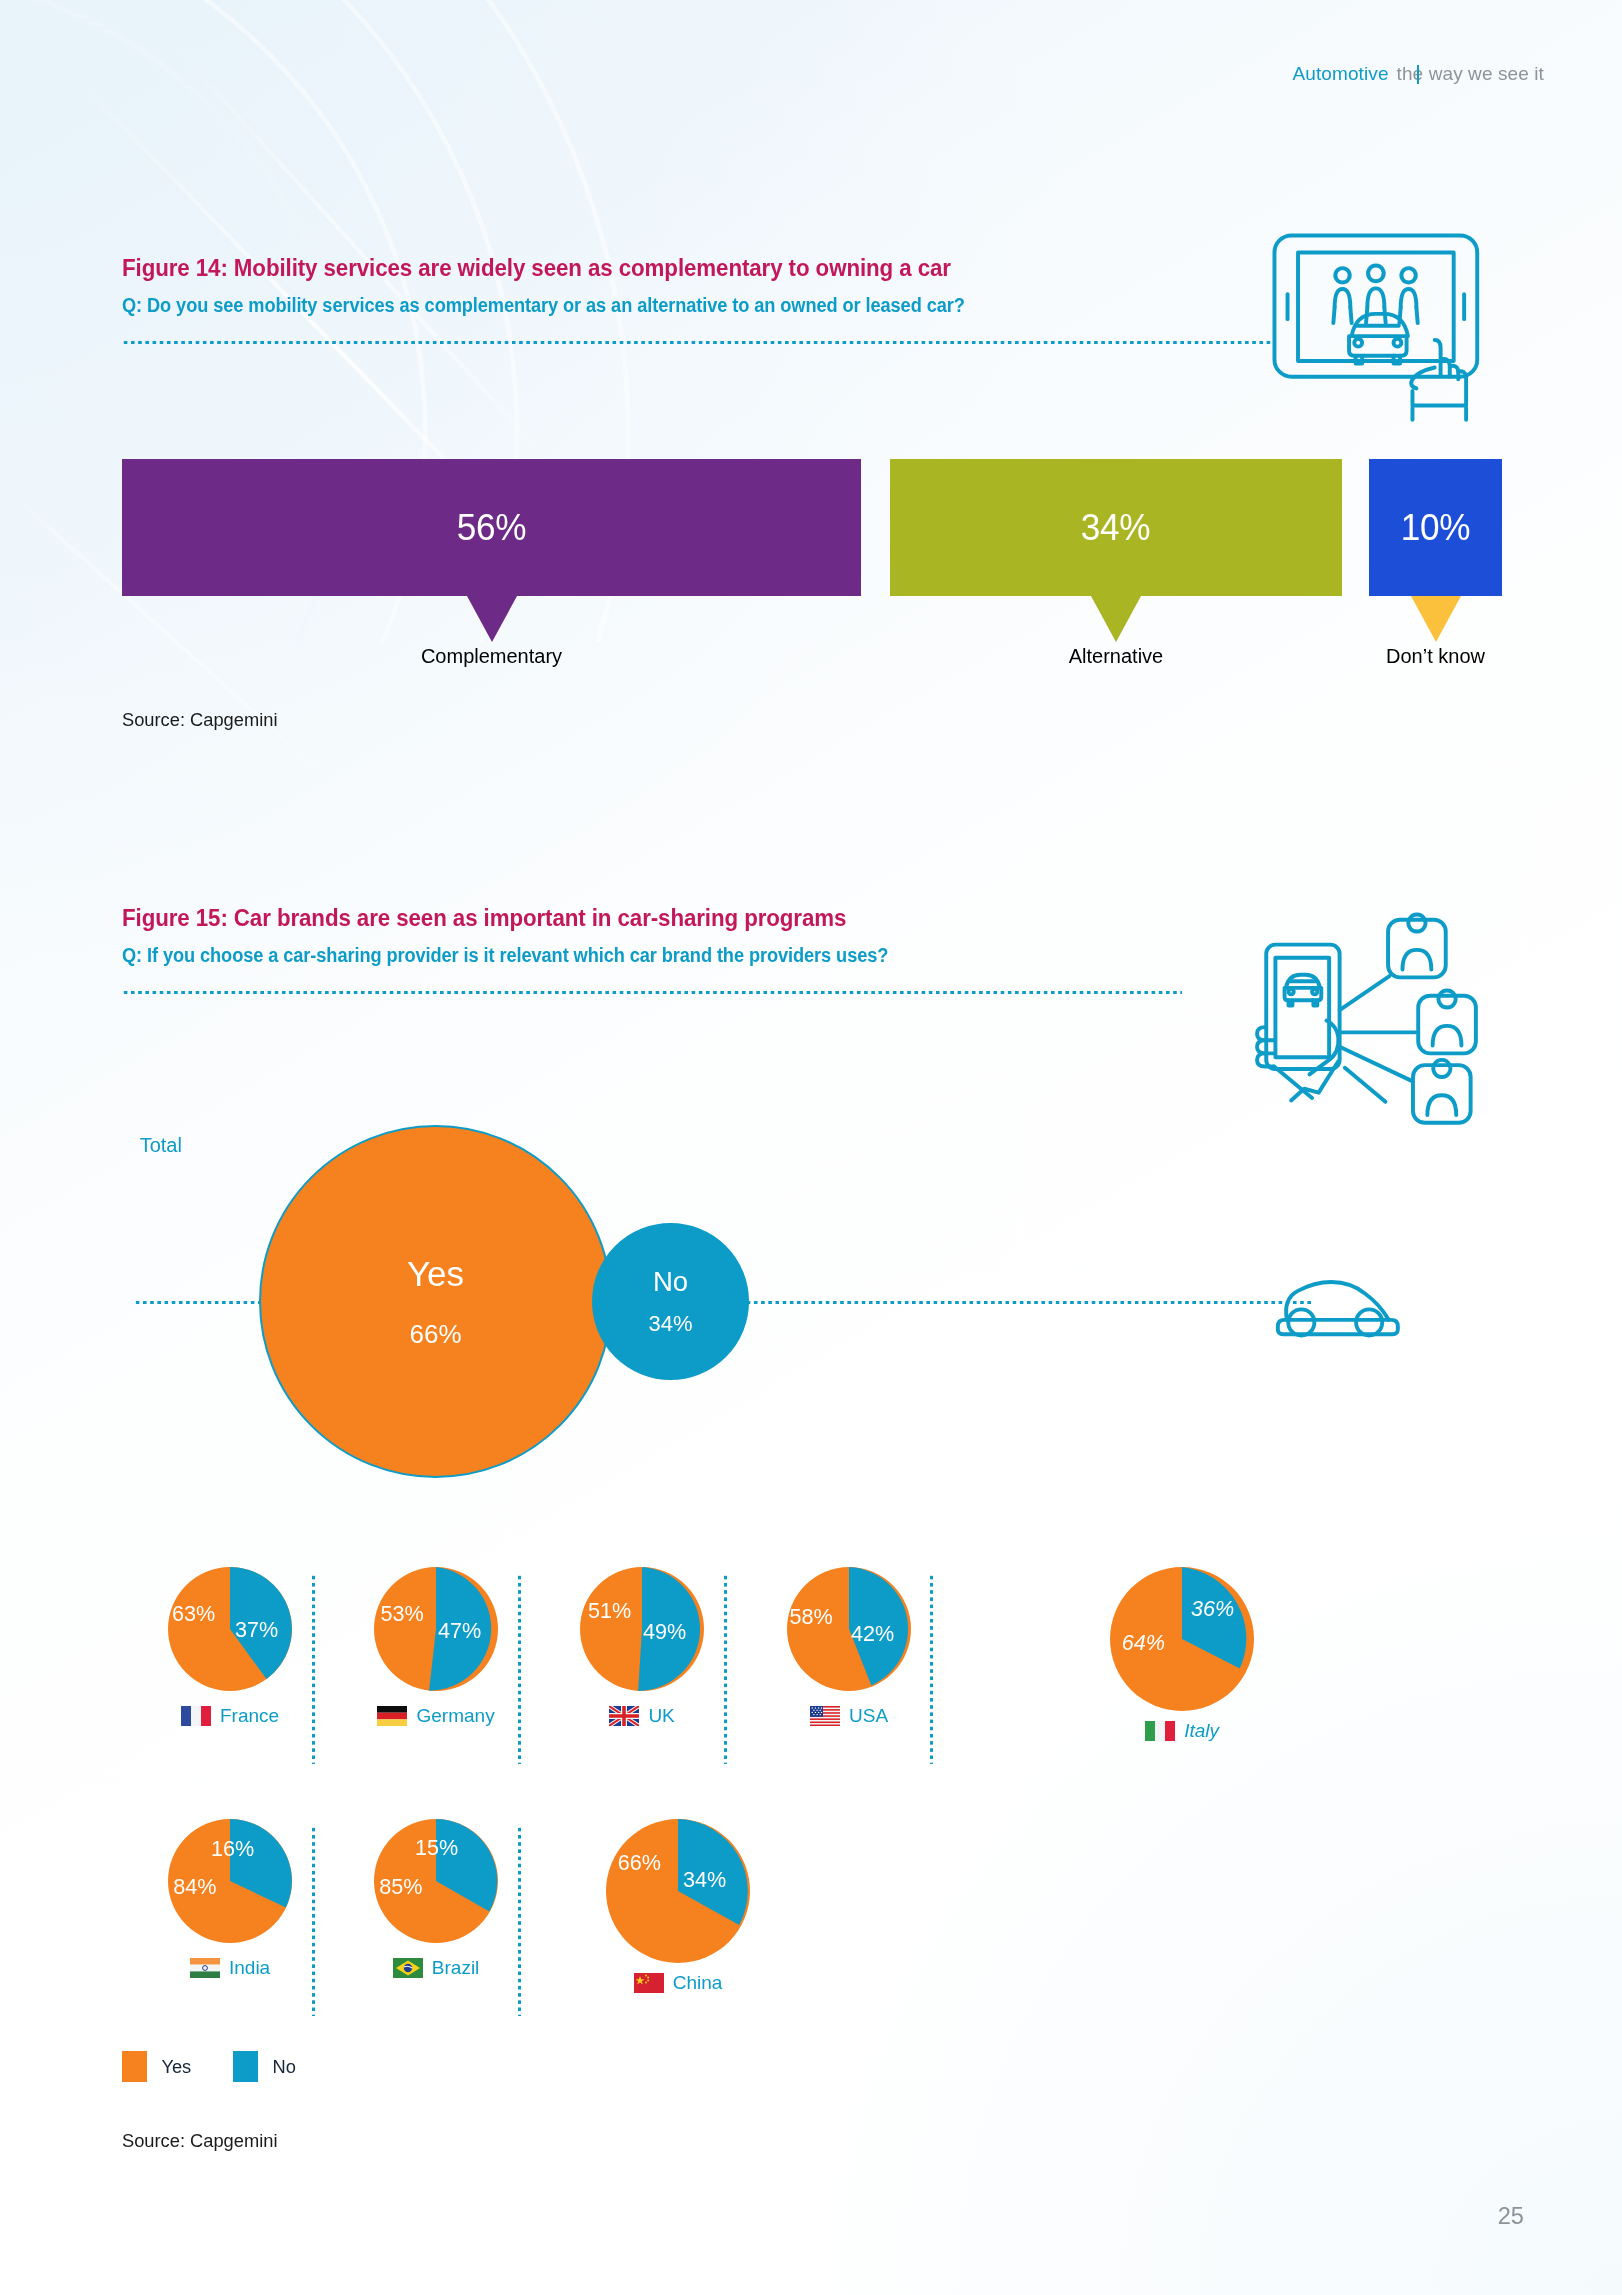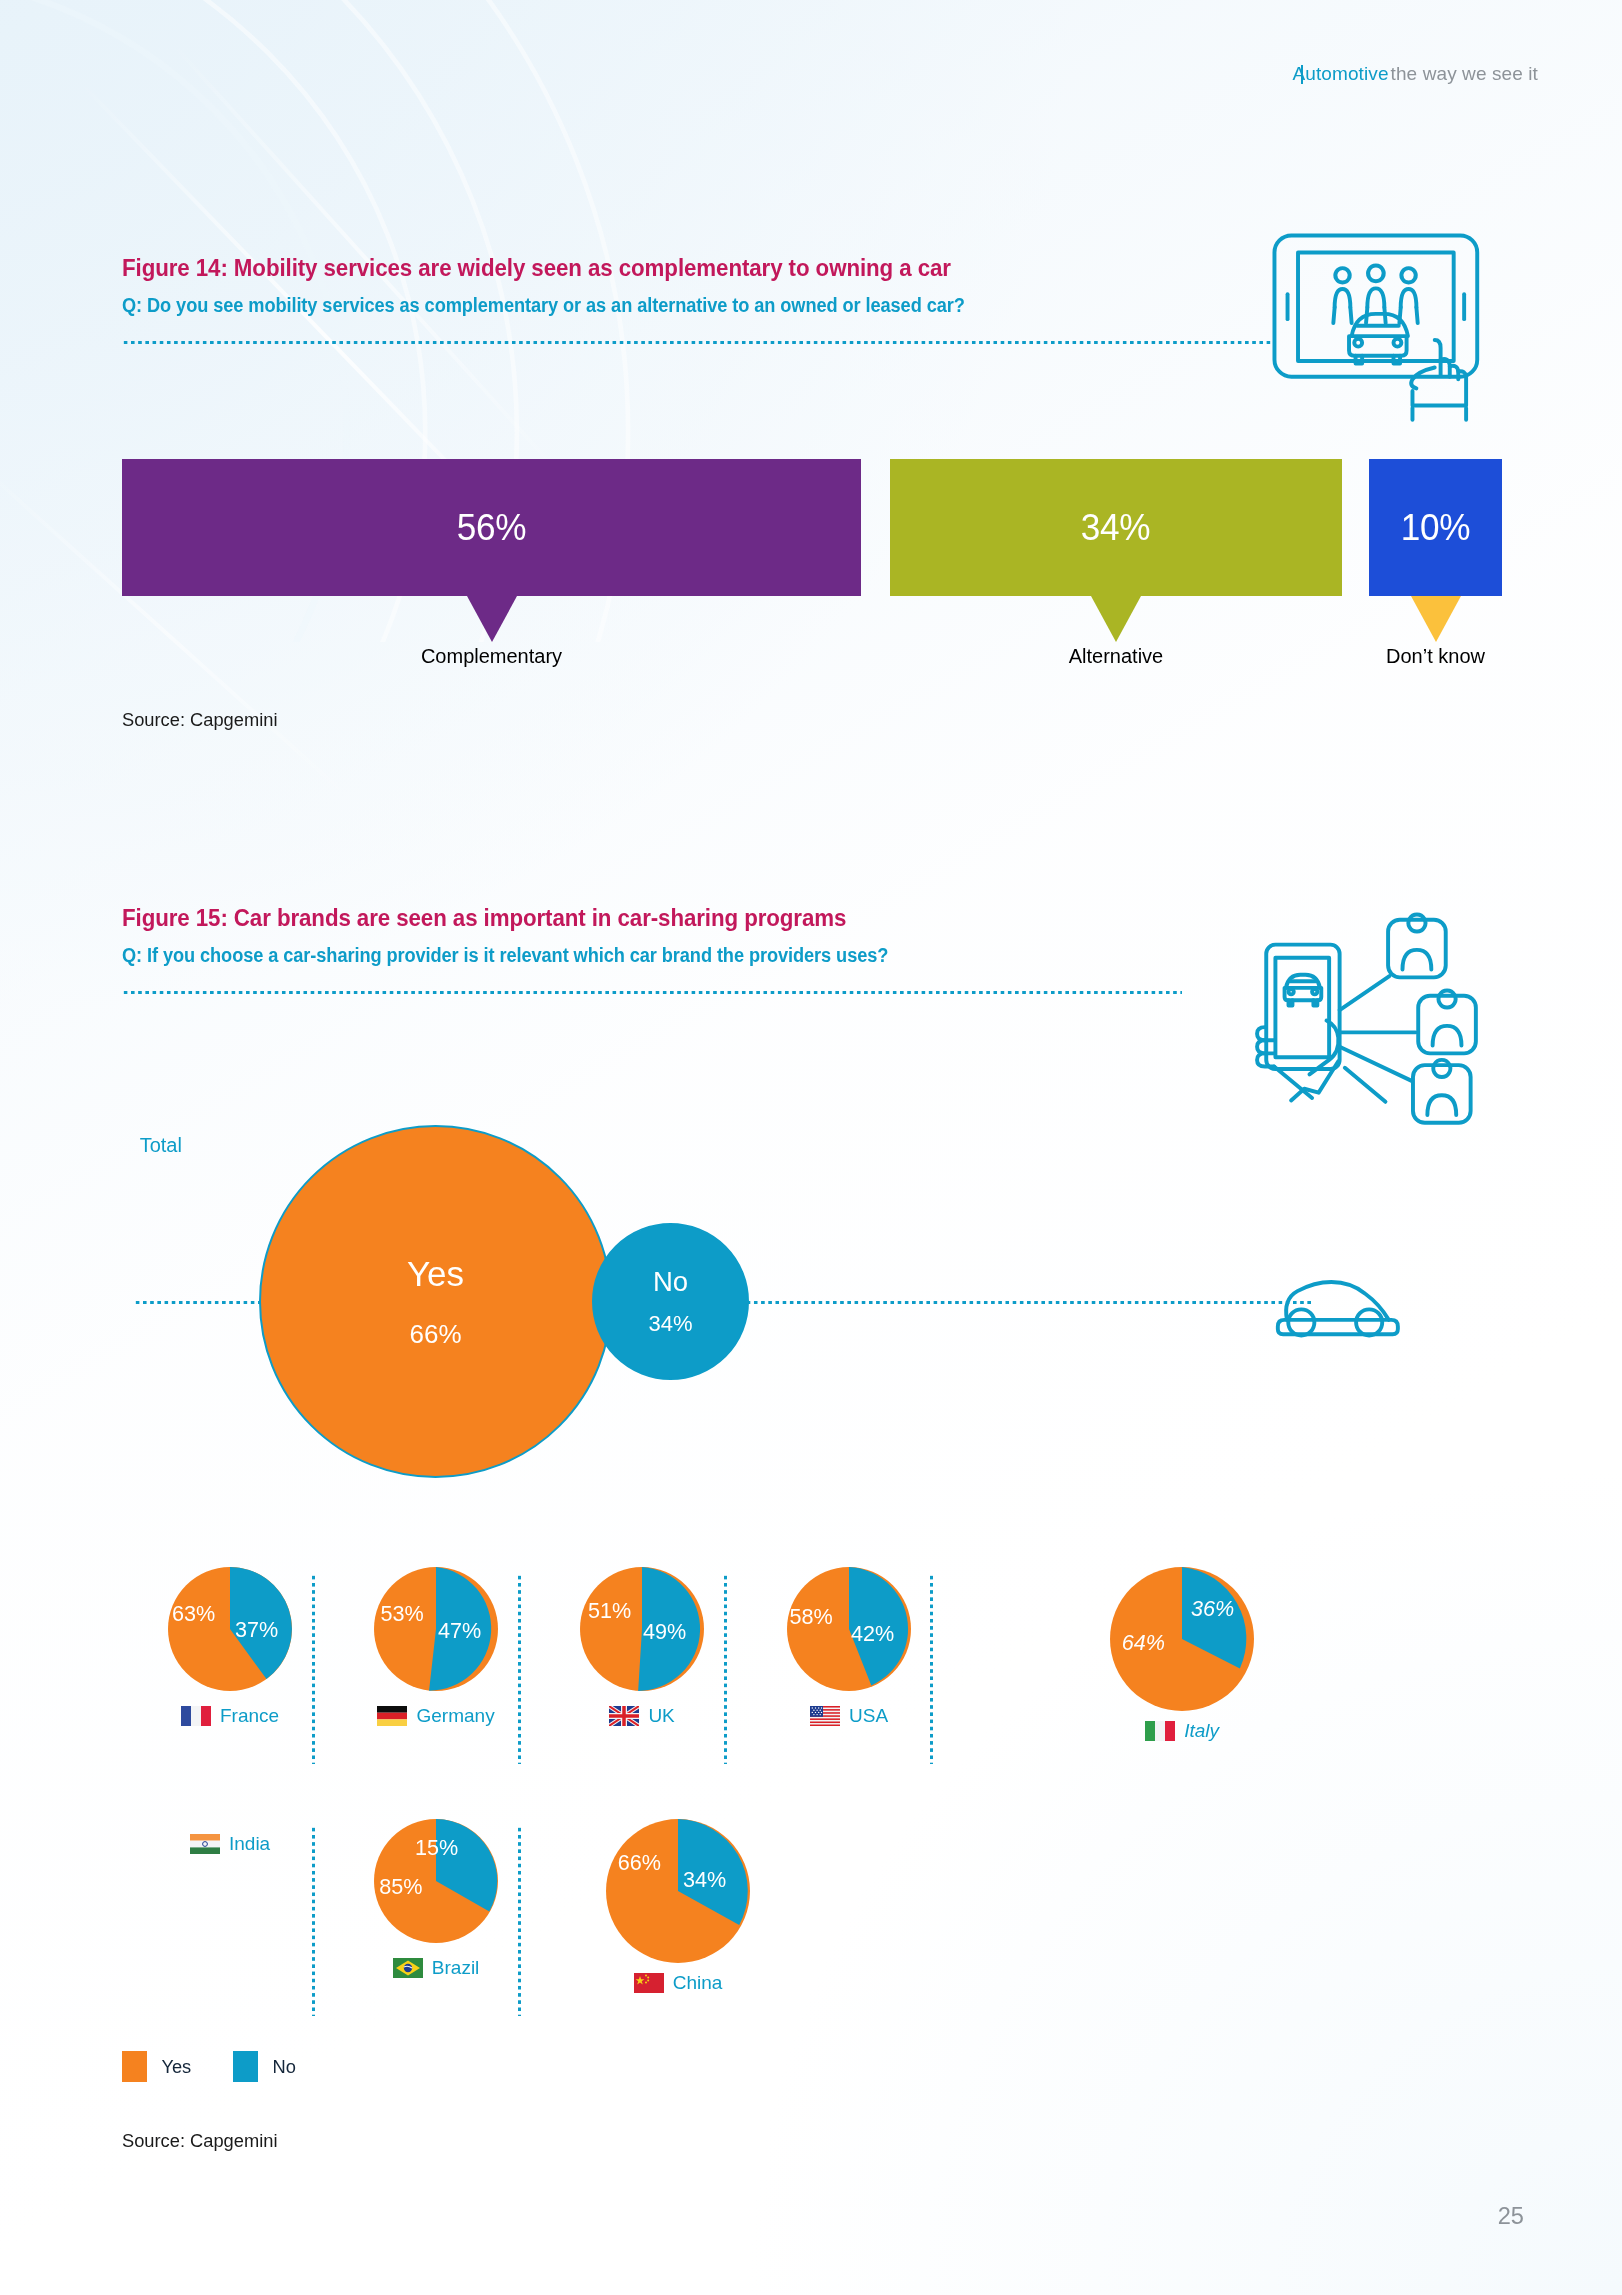--- a/index.html
+++ b/index.html
@@ -15,21 +15,21 @@
       linear-gradient(150deg, rgba(232,243,250,.95) 0%, rgba(240,247,252,.65) 22%, rgba(250,252,254,.35) 45%, rgba(255,255,255,0) 70%),
       radial-gradient(120% 80% at 0% 0%, rgba(224,239,248,.9) 0%, rgba(255,255,255,0) 55%),
       radial-gradient(90% 60% at 100% 100%, rgba(235,245,251,.5) 0%, rgba(255,255,255,0) 60%),
       #ffffff;
   }
   .streak{position:absolute;background:linear-gradient(90deg,rgba(255,255,255,0),rgba(255,255,255,.85),rgba(255,255,255,0));
           height:3.9px;transform-origin:left center;pointer-events:none;}
   .arcs{position:absolute;top:-340px;left:-275px;width:1178px;height:982px;opacity:.55;pointer-events:none;}
 
   
-  .hdr{position:absolute;right:85px;top:63px;display:flex;align-items:baseline;gap:2px;}
+  .hdr{position:absolute;right:79px;top:63px;display:flex;align-items:baseline;gap:8px;justify-content:center;}
   .hdr .a{color:#0d9cc8;font-size:19px;letter-spacing:0.1px;}
   .hdr .bar{display:inline-block;width:2px;height:19px;background:#0d9cc8;margin:0 8.5px;transform:translateY(2px);}
   .hdr .b{color:#8d9399;font-size:19px;letter-spacing:0.1px;}
 
   
   .fig{position:absolute;left:122px;}
   .fig-title{color:#c2185b;font-size:24px;font-weight:bold;letter-spacing:-0.1px;
              font-family:"Liberation Sans Narrow","Liberation Sans",sans-serif;transform:scaleX(.93);transform-origin:left center;white-space:nowrap;}
   .fig-q{color:#0d9cc8;font-size:19.6px;font-weight:bold;margin-top:12.4px;letter-spacing:-0.1px;
          font-family:"Liberation Sans Narrow","Liberation Sans",sans-serif;transform:scaleX(.93);transform-origin:left center;white-space:nowrap;}
@@ -387,20 +387,28 @@
         </svg>
         <span class="nm">Italy</span>
       </div>
     </div>
 
   </div>
 
   <div class="pierow" style="margin-top:36px;">
 
     <div class="pie-cell" style="left:26px;">
+      <div class="pie">
+        <svg viewBox="0 0 100 100" width="124" height="124">
+          <circle cx="50" cy="50" r="50" fill="#f5821f"></circle>
+          <path d="M50 50 L50 0 A50 50 0 0 1 95.1 71.4 Z" fill="#0d9cc8"></path>
+        </svg>
+        <span class="lab" style="left:43px;top:17px;">16%</span>
+        <span class="lab" style="left:5.2px;top:55px;">84%</span>
+      </div>
       <div class="ctry">
         <svg class="flag" viewBox="0 0 30 20">
           <rect y="0" width="30" height="6.7" fill="#f59440"></rect>
           <rect y="6.7" width="30" height="6.7" fill="#f3f4f6"></rect>
           <rect y="13.4" width="30" height="6.6" fill="#2e7d44"></rect>
           <circle cx="15" cy="10" r="2.4" fill="none" stroke="#1d3b8f" stroke-width="1"></circle>
         </svg>
         <span class="nm">India</span>
       </div>
     </div>

